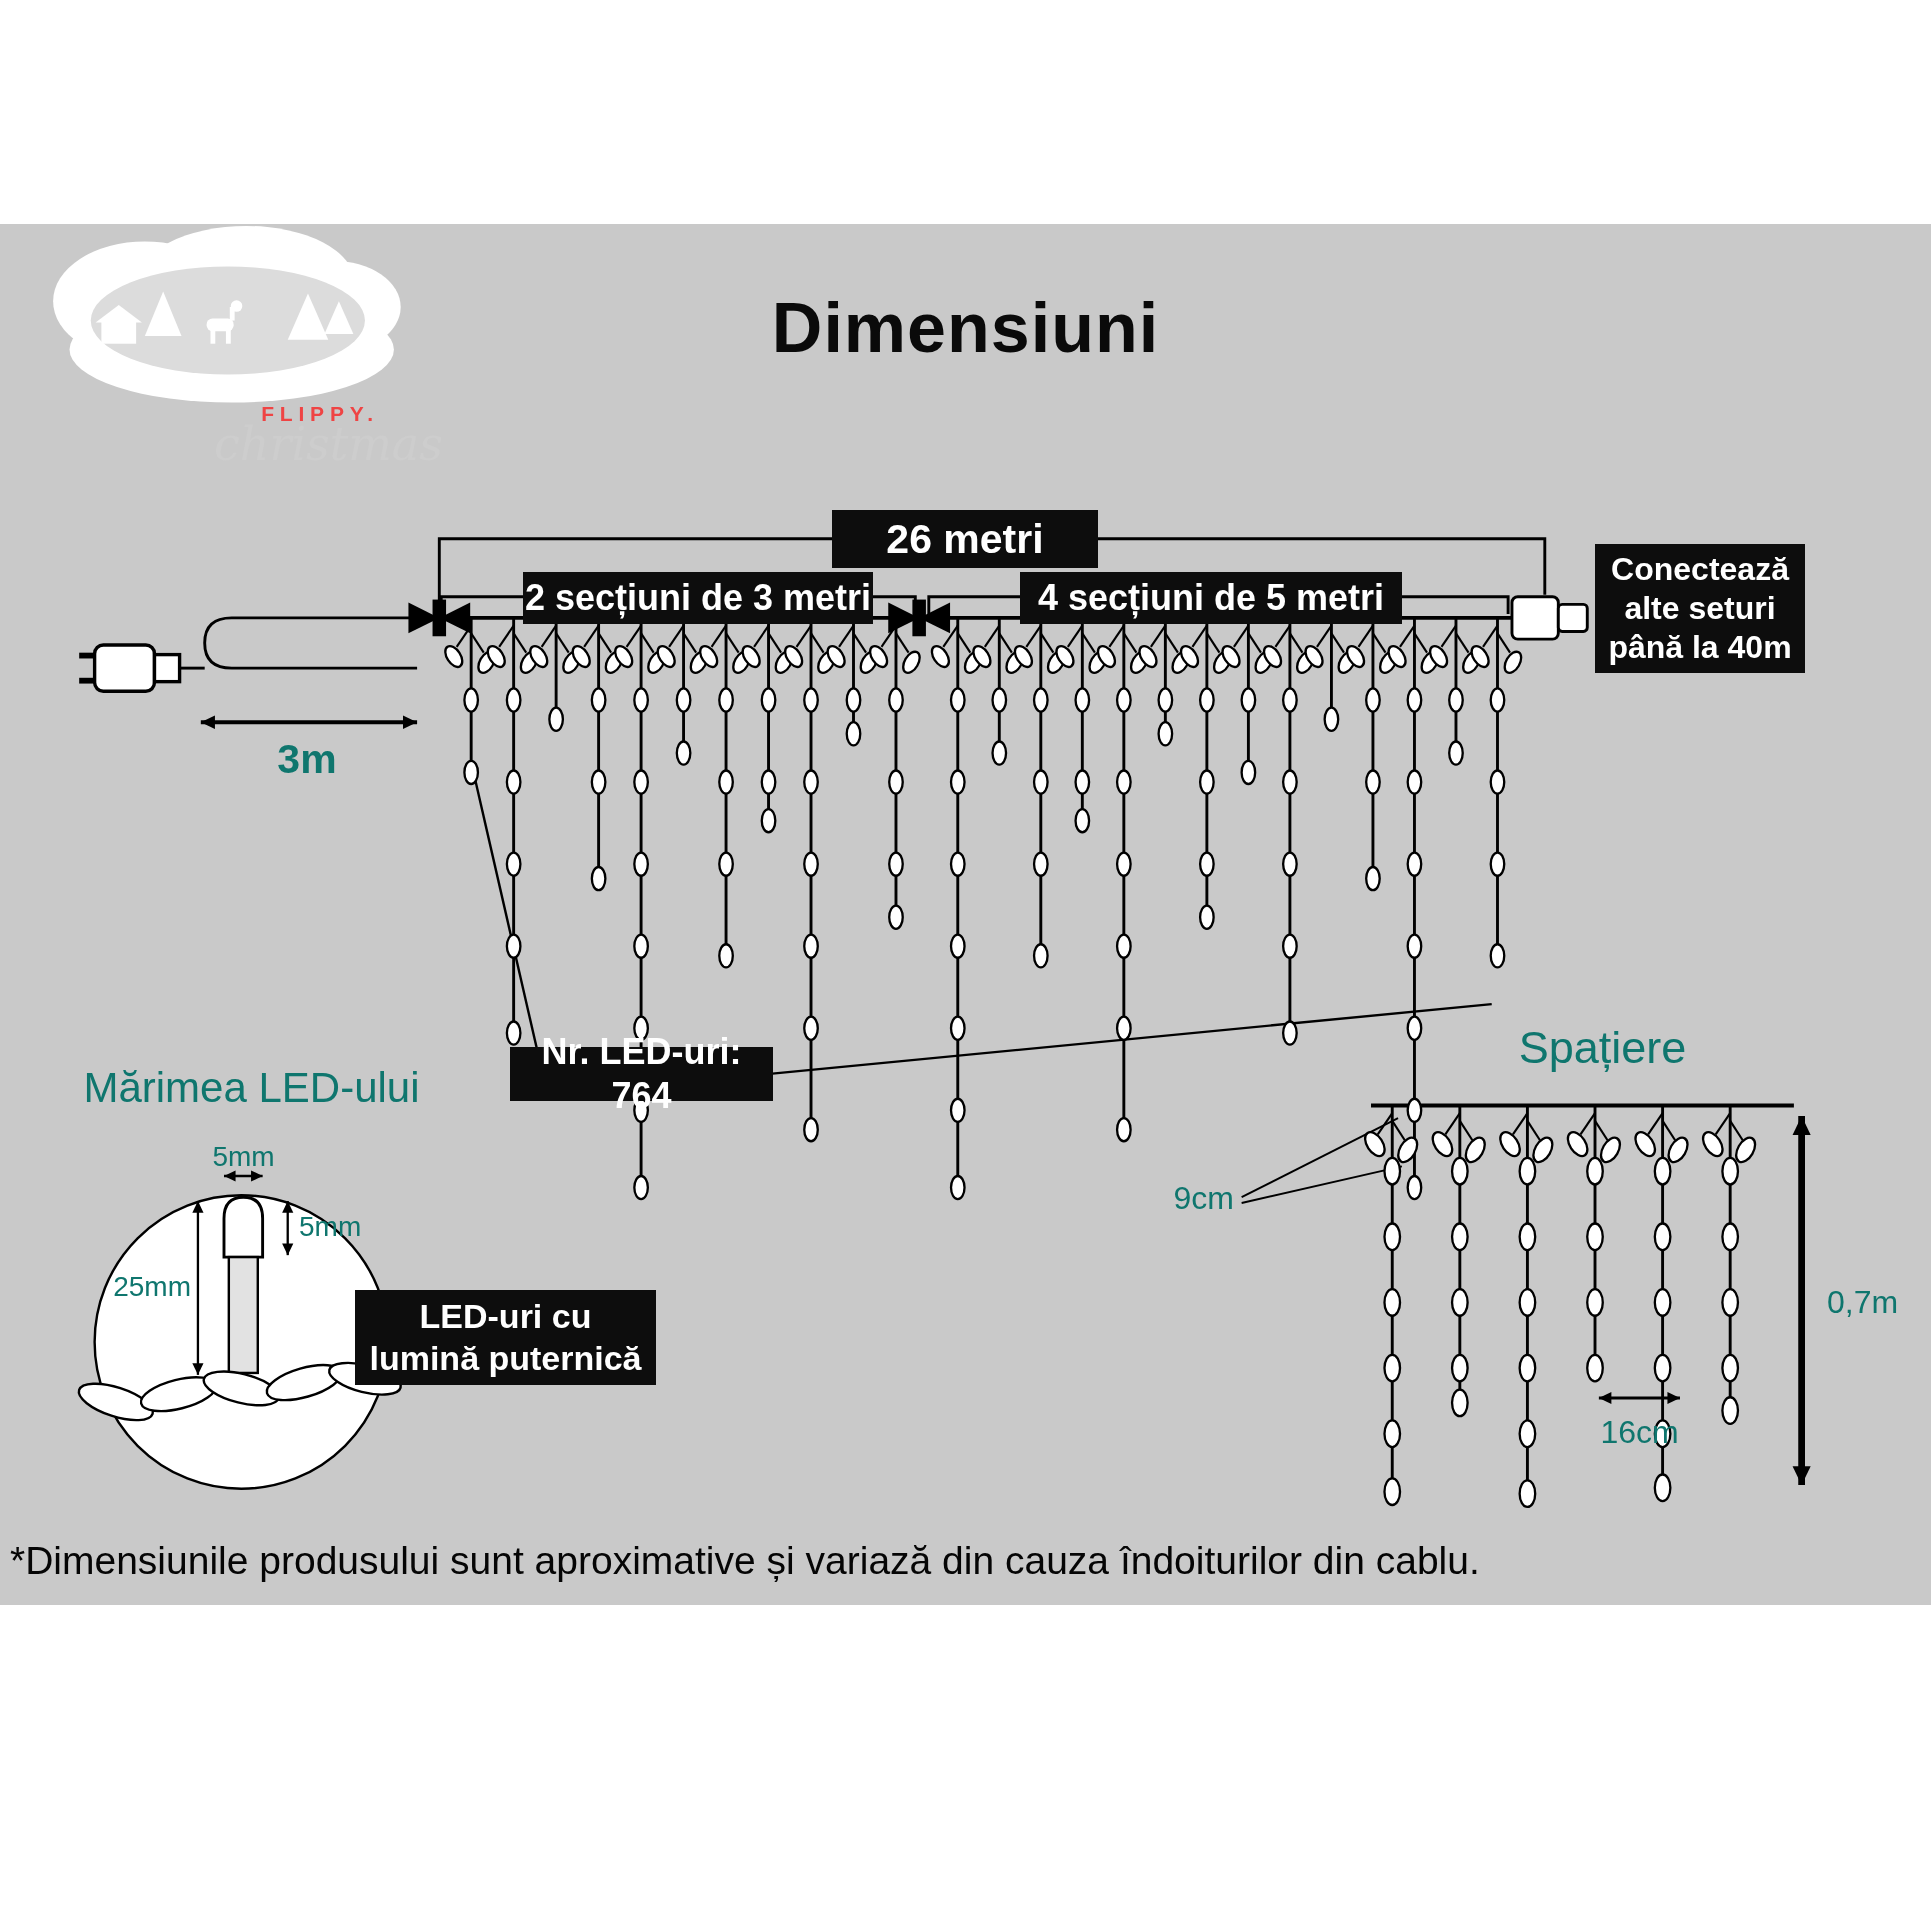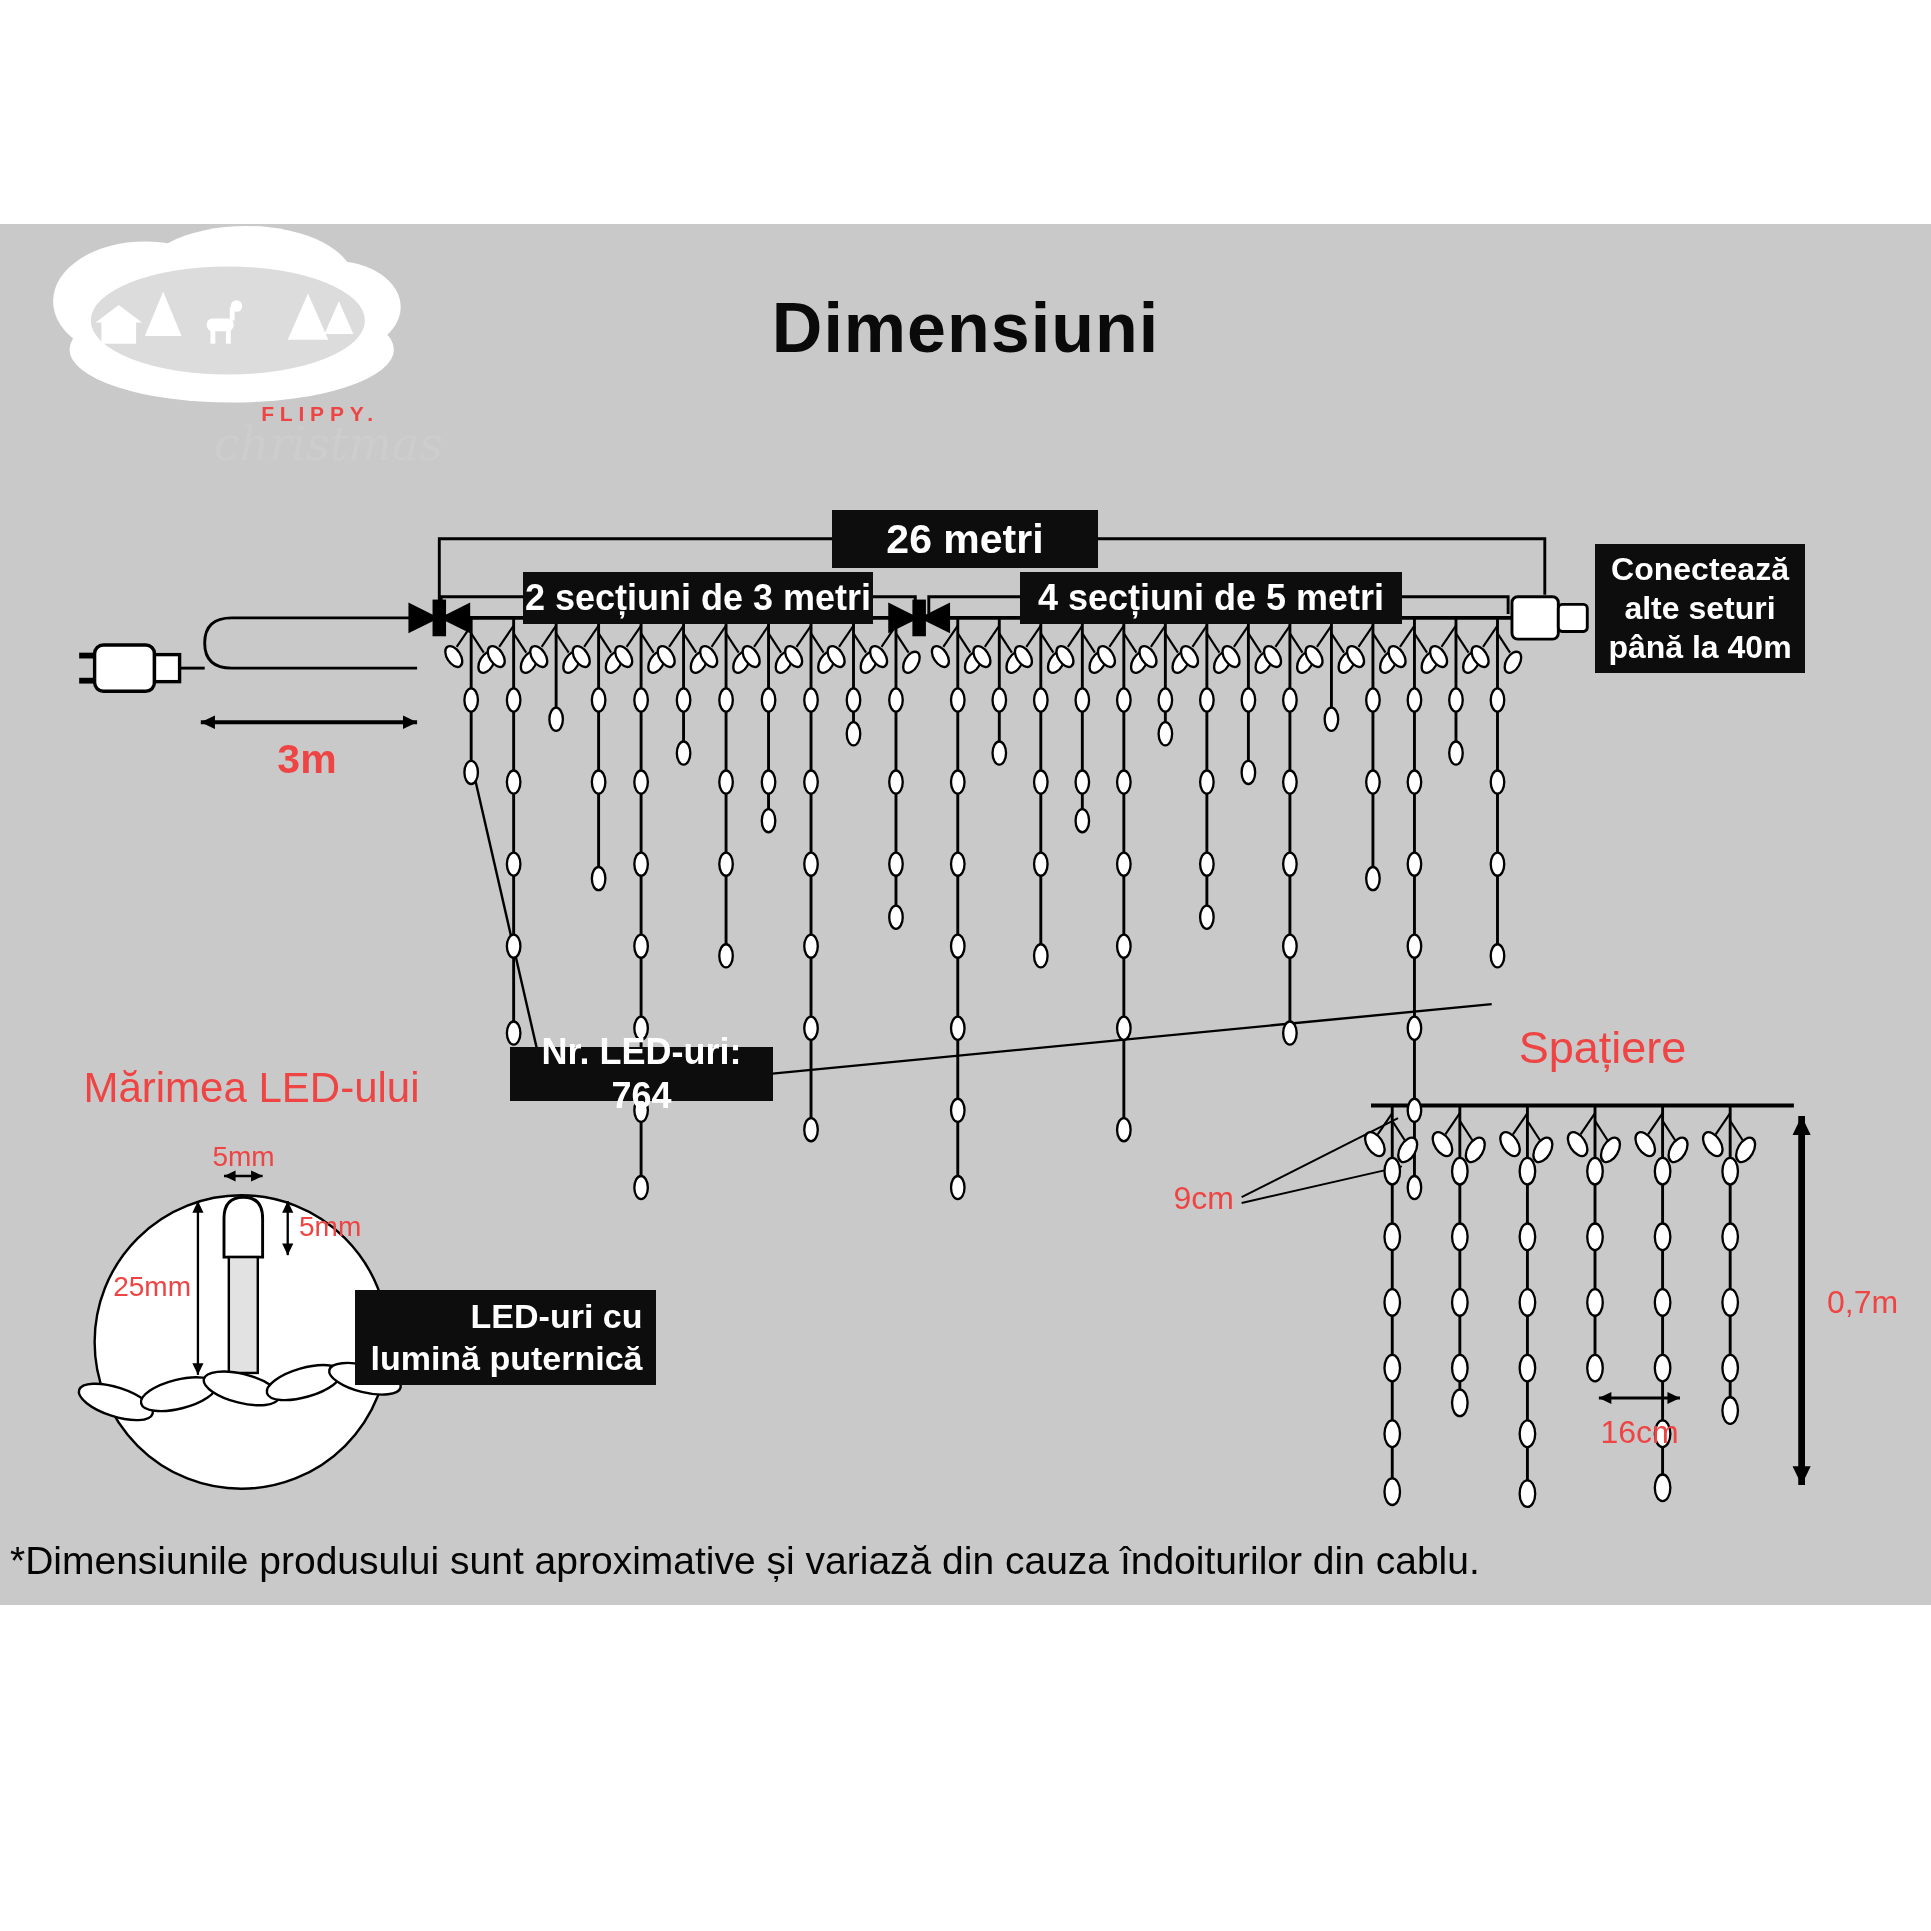--- a/index.html
+++ b/index.html
@@ -5,21 +5,21 @@
   * { margin:0; padding:0; box-sizing:border-box; }
   html,body { background:#ffffff; }
   body { font-family:"Liberation Sans","DejaVu Sans",sans-serif; color:#0a0a0a; }
   .stage { position:relative; width:1931px; height:1931px; background:#ffffff; overflow:hidden; }
   .band  { position:absolute; left:0; top:224px; width:1931px; height:1381px; background:#c9c9c9; }
   svg.art{ position:absolute; left:0; top:0; width:1931px; height:1931px; }
   .title { position:absolute; left:0; top:288px; width:1931px; text-align:center;
            font-size:70px; font-weight:700; letter-spacing:1px; color:#0a0a0a; }
   .tag   { position:absolute; background:#0d0d0d; color:#ffffff; font-weight:700;
            display:flex; align-items:center; justify-content:center; text-align:center; line-height:1.22; }
-  .lbl   { position:absolute; color:#ef4444; }
+  .lbl   { position:absolute; color:#0f766e; }
   .c     { text-align:center; }
   .r     { text-align:right; }
   .brand { position:absolute; left:243px; top:402px; width:154px; text-align:center;
            font-size:21px; font-weight:700; letter-spacing:5.8px; color:#ef4444; }
   .scriptword { position:absolute; left:214px; top:417px; width:222px; text-align:center;
            font-family:"DejaVu Serif","Liberation Serif",serif; font-style:italic;
            font-size:46px; color:#cdcdcd; }
   .note  { position:absolute; left:10px; top:1539px; width:1931px; text-align:left;
            font-size:39px; color:#050505; }
 </style>
@@ -417,21 +417,21 @@
   <div class="title">Dimensiuni</div>
 
   <div class="brand">FLIPPY.</div>
   <div class="scriptword">christmas</div>
 
   <div class="tag" style="left:832px; top:510px; width:266px; height:58px; font-size:41px;">26 metri</div>
   <div class="tag" style="left:523px; top:572px; width:350px; height:52px; font-size:36px;">2 secțiuni de 3 metri</div>
   <div class="tag" style="left:1020px; top:572px; width:382px; height:52px; font-size:36px;">4 secțiuni de 5 metri</div>
   <div class="tag" style="left:1595px; top:544px; width:210px; height:129px; font-size:32px; padding:7.7px 11.6px;">Conectează alte seturi până la 40m</div>
   <div class="tag" style="left:510px; top:1047px; width:263px; height:54px; font-size:36px;">Nr. LED-uri: 764</div>
-  <div class="tag" style="left:355px; top:1290px; width:301px; height:95px; font-size:34px; padding:5.8px 13.5px;text-align:right;">LED-uri cu lumină puternică</div>
+  <div class="tag" style="left:355px; top:1290px; width:301px; height:95px; font-size:34px; padding:5.8px 13.5px;">LED-uri cu lumină puternică</div>
 
   <div class="lbl c" style="left:249px; top:736px; width:116px; font-size:41px; font-weight:700;">3m</div>
   <div class="lbl c" style="left:68px; top:1064px; width:367px; font-size:42px;">Mărimea LED-ului</div>
   <div class="lbl c" style="left:203px; top:1141px; width:81px; font-size:28px;">5mm</div>
   <div class="lbl" style="left:299px; top:1211px; width:87px; font-size:28px;">5mm</div>
   <div class="lbl r" style="left:108px; top:1271px; width:83px; font-size:28px;">25mm</div>
   <div class="lbl c" style="left:1448px; top:1022px; width:309px; font-size:45px;">Spațiere</div>
   <div class="lbl r" style="left:1157px; top:1180px; width:77px; font-size:32px;">9cm</div>
   <div class="lbl c" style="left:1593px; top:1414px; width:93px; font-size:32px;">16cm</div>
   <div class="lbl" style="left:1827px; top:1284px; width:89px; font-size:32px;">0,7m</div>

